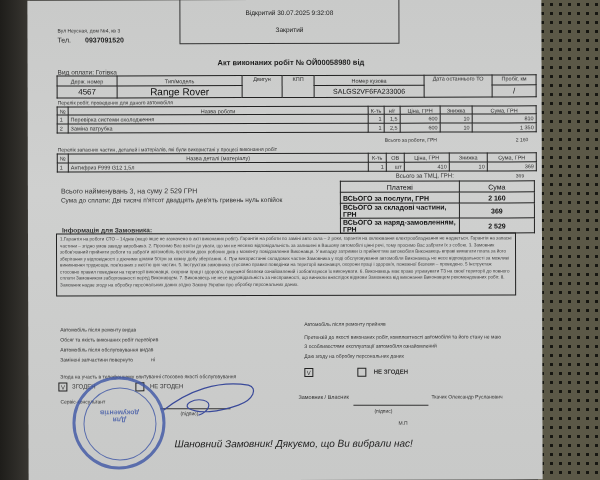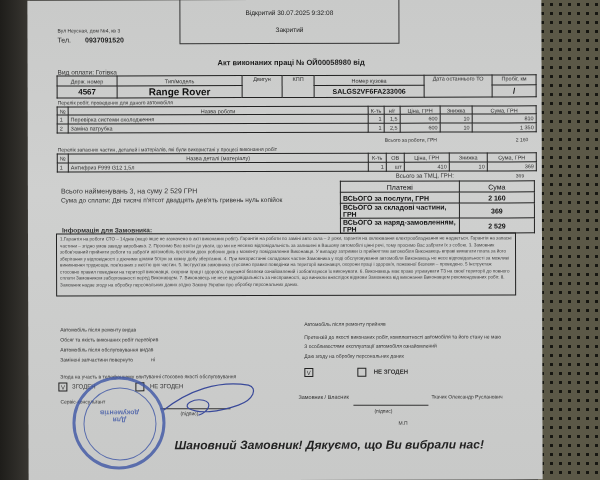--- a/index.html
+++ b/index.html
@@ -9,52 +9,52 @@
 .paper{position:absolute;left:28px;top:0;width:514px;height:480px;background:linear-gradient(180deg,#c9cac9 0%,#cfd0cf 40%,#c8c9c8 100%);transform:rotate(-0.15deg)}
 .abs{position:absolute}
 .t{font-size:6px;color:#333}
 .sm{font-size:5px;color:#333}
 .hdrbox{position:absolute;left:152px;top:-2px;width:220px;height:46px;border:1px solid #333}
 .hdrbox .open{position:absolute;top:10px;width:100%;text-align:center;font-size:6.5px}
 .hdrbox .closed{position:absolute;top:27px;width:100%;text-align:center;font-size:6.5px}
 table{border-collapse:collapse;position:absolute}
 td,th{border:1px solid #222;font-weight:normal;font-size:5.5px;color:#333;padding:0 2px;vertical-align:middle}
 .car td{border-width:1.2px}
-.bold{font-weight:bold;color:#111}
+.bold{font-weight:normal;color:#111}
 .r{text-align:right}
 .c{text-align:center}
 .totals td{font-size:7px;font-weight:bold;color:#111;height:11px}
 .totals td.v{text-align:center;width:75px}
 .infobox{position:absolute;left:28px;top:233px;width:460px;height:63px;border:1px solid #222;font-size:4.6px;line-height:6.5px;color:#444;padding:2px 3px;overflow:hidden}
 .chk{display:inline-block;width:9px;height:9px;border:1px solid #222;font-size:6px;text-align:center;line-height:8px;vertical-align:middle}
 .stamp{position:absolute;left:44px;top:376px;width:93px;height:93px;border-radius:50%;border:3px solid #3f57a6;opacity:.8}
 .stamp::after{content:"";position:absolute;left:8px;top:8px;width:71px;height:71px;border-radius:50%;border:1.5px solid #3f57a6}
 .stamp .inner{position:absolute;left:24px;top:30px;font-size:7px;color:#3f57a6;font-weight:bold;transform:rotate(180deg);text-align:center;width:40px}
-.thanks{position:absolute;left:146px;top:438px;font-size:12px;font-weight:bold;font-style:italic;color:#222}
+.thanks{position:absolute;left:146px;top:438px;font-size:10px;font-weight:normal;font-style:italic;color:#222}
 </style>
 </head>
 <body>
 
 <div class="fabric-left"></div>
 <div class="fabric"></div>
 
 <div class="paper">
 
   <div class="abs sm" style="left:30px;top:27px">Вул Неусная, дом №4, кв 3</div>
   <div class="abs" style="left:30px;top:36px;font-size:7px">
     <span>Тел.</span>
     <span style="margin-left:12px;font-weight:bold">0937091520</span>
   </div>
 
   <div class="hdrbox">
     <div class="open">Відкритий 30.07.2025 9:32:08</div>
     <div class="closed">Закритий</div>
   </div>
 
-  <div class="abs" style="left:190px;top:58px;font-size:7.5px;font-weight:bold">Акт виконаних праці  №  ОЙ00058980 від</div>
+  <div class="abs" style="left:190px;top:58px;font-size:7.5px;font-weight:bold">Акт виконаних робіт  №  ОЙ00058980 від</div>
   <div class="abs t" style="left:30px;top:68px;font-size:6.5px">Вид оплати: Готівка</div>
 
   <table class="car" style="left:29px;top:75px;width:480px">
     <tbody>
         <tr style="height:10px">
       <td class="c" style="width:60px">Держ. номер</td>
       <td class="c" style="width:125px">Тип/модель</td>
       <td class="c" style="width:40px;vertical-align:top" rowspan="2">Двигун</td>
       <td class="c" style="width:32px;vertical-align:top" rowspan="2">КПП</td>
       <td class="c" style="width:110px">Номер кузова</td>

